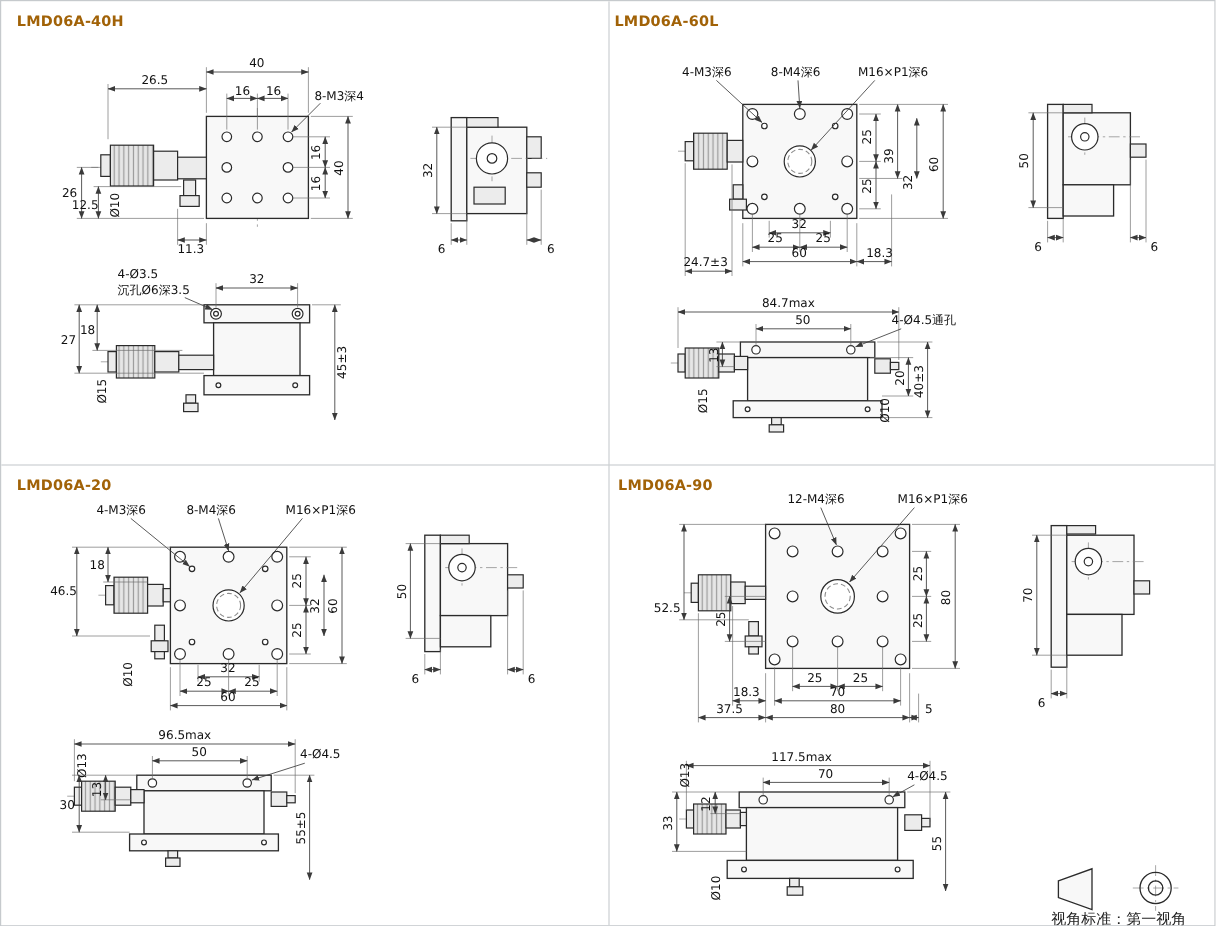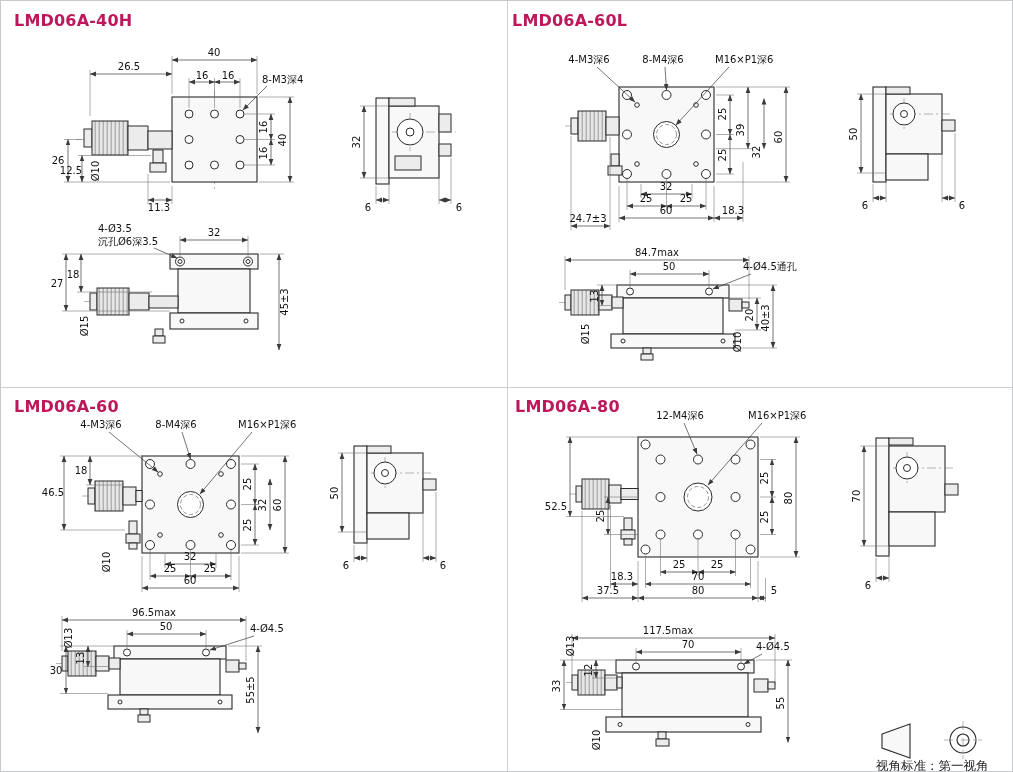--- a/index.html
+++ b/index.html
@@ -2,22 +2,22 @@
 <html><head>
 <meta charset="utf-8">
 <style>
   * { margin:0; padding:0; box-sizing:border-box; }
   html,body { background:#e9e9e9; font-family:"DejaVu Sans","Liberation Sans",sans-serif; }
   #page { position:relative; width:1013px; height:772px; background:#fff;
           border:1px solid #c6cacd; overflow:hidden; }
   .vdiv { position:absolute; left:506px; top:0; width:1px; height:772px; background:#ccd0d3; }
   .hdiv { position:absolute; left:0; top:386px; width:1013px; height:1px; background:#ccd0d3; }
   .quad { position:absolute; width:505px; height:384px; }
-  .ptitle { position:absolute; left:12px; top:9px; font-size:16px; font-weight:600;
-            color:#be185d; letter-spacing:.2px; }
+  .ptitle { position:absolute; left:12px; top:9px; font-size:12px; font-weight:600;
+            color:#a16207; letter-spacing:.2px; }
   svg.draw { position:absolute; left:0; top:0; }
   .ol  { fill:#f8f8f8; stroke:#2b2b2b; stroke-width:1.1; }
   .ol2 { fill:#ececec; stroke:#2b2b2b; stroke-width:1; }
   .kn  { fill:url(#knurl); stroke:#2b2b2b; stroke-width:1; }
   .hl  { fill:#fff; stroke:#2b2b2b; stroke-width:1; }
   .thr { fill:none; stroke:#8a8a8a; stroke-width:.9; stroke-dasharray:4 2.5; }
   .dl  { stroke:#3a3a3a; stroke-width:.7; fill:none; marker-start:url(#mA); marker-end:url(#mA); }
   .ld  { stroke:#3a3a3a; stroke-width:.7; fill:none; marker-end:url(#mA); }
   .xl  { stroke:#6b6b6b; stroke-width:.55; fill:none; }
   .cc  { stroke:#7a7a7a; stroke-width:.55; fill:none; stroke-dasharray:9 3 2 3; }
@@ -334,21 +334,21 @@
         <line class="xl" x1="226" y1="283" x2="272" y2="283"></line>
           <line class="xl" x1="232" y1="346" x2="272" y2="346"></line>
         <line class="dl" x1="268" y1="283" x2="268" y2="346"></line>
         <text class="t" x="264" y="316" transform="rotate(-90 264 316)">40±3</text>
         <text class="t" x="236" y="340" transform="rotate(-90 236 340)">Ø10</text>
       </g>
     </svg>
   </section>
 
   <section class="quad" style="left:1px;top:387px">
-    <div class="ptitle">LMD06A-60</div>
+    <div class="ptitle">LMD06A-20</div>
     <svg class="draw" viewBox="0 0 505 384" width="505" height="384">
       <g>
         <line class="cc" x1="80" y1="108" x2="148" y2="108"></line>
         <line class="cc" x1="163" y1="116.5" x2="214" y2="116.5"></line>
           <line class="cc" x1="188.5" y1="91" x2="188.5" y2="142"></line>
         <rect class="ol" x="140" y="68" width="97" height="97"></rect>
         <circle class="hl" cx="148" cy="76" r="4.5"></circle>
           <circle class="hl" cx="188.5" cy="76" r="4.5"></circle>
           <circle class="hl" cx="229" cy="76" r="4.5"></circle>
         <circle class="hl" cx="148" cy="116.5" r="4.5"></circle>
@@ -485,21 +485,21 @@
         <line class="dl" x1="64" y1="258" x2="64" y2="305.5"></line>
         <text class="t" x="54" y="286">30</text>
         <line class="xl" x1="226" y1="258" x2="260" y2="258"></line>
         <line class="dl" x1="256" y1="258" x2="256" y2="345"></line>
         <text class="t" x="252" y="302" transform="rotate(-90 252 302)">55±5</text>
       </g>
     </svg>
   </section>
 
   <section class="quad" style="left:507px;top:387px">
-    <div class="ptitle" style="left:7px">LMD06A-80</div>
+    <div class="ptitle" style="left:7px">LMD06A-90</div>
     <svg class="draw" viewBox="0 0 505 384" width="505" height="384">
       <g>
         <line class="cc" x1="62" y1="106" x2="138" y2="106"></line>
         <line class="cc" x1="164" y1="109" x2="216" y2="109"></line>
           <line class="cc" x1="190" y1="83" x2="190" y2="135"></line>
         <rect class="ol" x="130" y="49" width="120" height="120"></rect>
         <circle class="hl" cx="152.5" cy="71.5" r="4.5"></circle>
           <circle class="hl" cx="190" cy="71.5" r="4.5"></circle>
           <circle class="hl" cx="227.5" cy="71.5" r="4.5"></circle>
         <circle class="hl" cx="152.5" cy="109" r="4.5"></circle>

